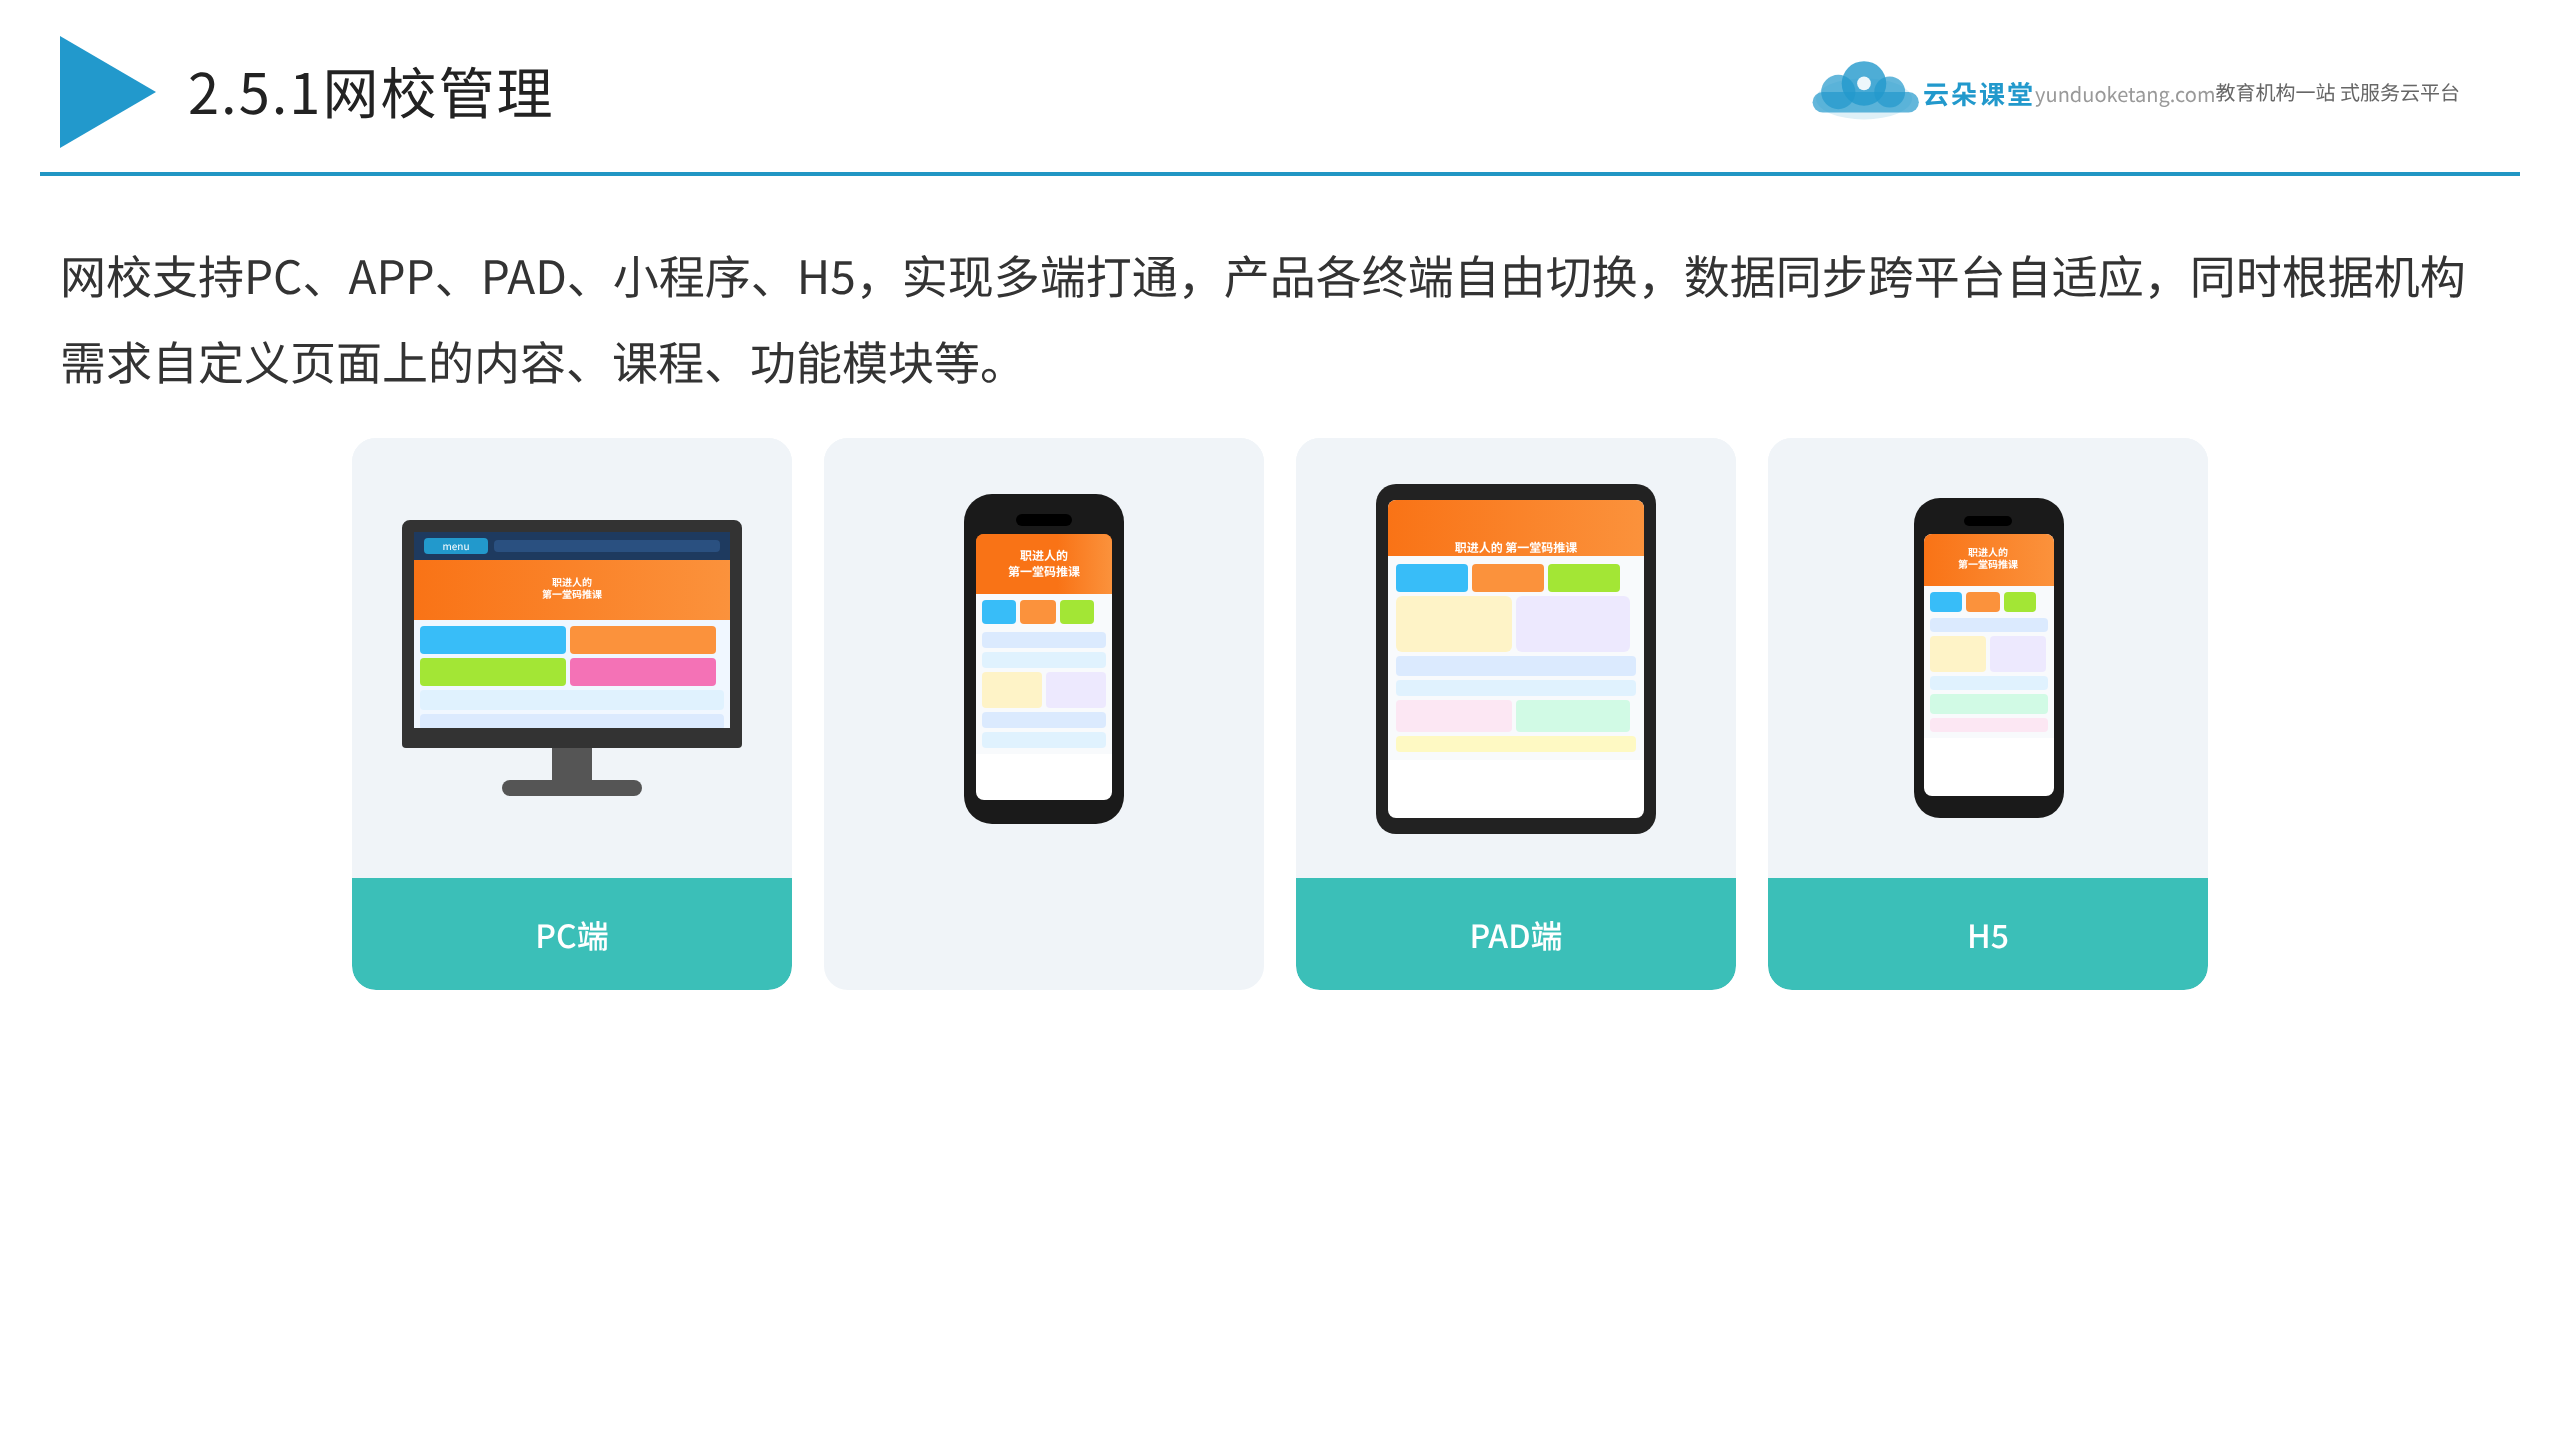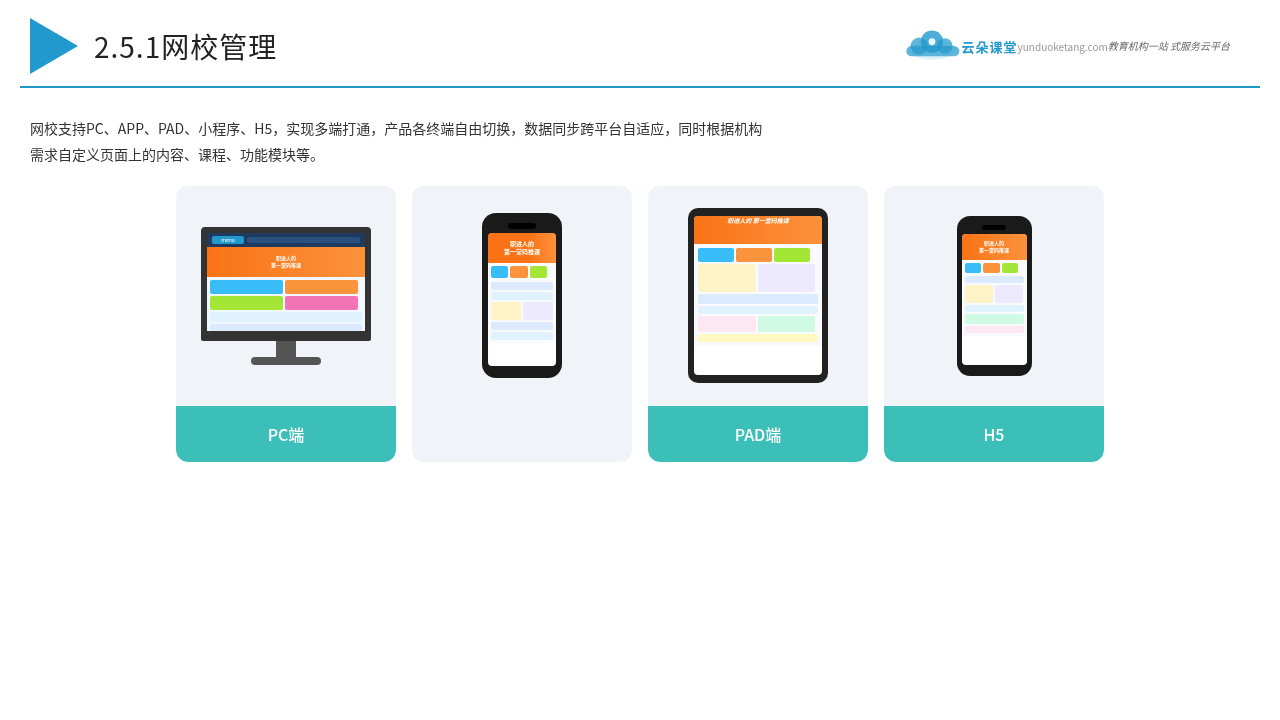--- a/index.html
+++ b/index.html
@@ -58,31 +58,30 @@
       font-size: 13px;
       color: #2299cc;
       font-weight: bold;
       letter-spacing: 1px;
     }
     .cloud-tagline {
       font-size: 10px;
       color: #666;
       text-align: center;
       line-height: 1.4;
-      font-style: italic;
     }
     .cloud-url {
       font-size: 10px;
       color: #999;
     }
 
     
     .description {
       margin: 28px 30px 18px 30px;
-      font-size: 14px;
+      font-size: 23px;
       color: #333;
       line-height: 1.85;
     }
 
     
     .cards-container {
       display: flex;
       gap: 16px;
       margin: 0 30px;
       justify-content: center;
@@ -318,21 +317,21 @@
           </div>
         </div>
       </div>
     </div>
   </div>
 
   <div class="card">
     <div class="card-image-area">
       <div class="tablet">
         <div class="tablet-screen">
-          <div class="tablet-screen-top" style="display:flex;align-items:flex-start;justify-content:center;font-style:italic;">
+          <div class="tablet-screen-top" style="display:flex;align-items:flex-end;justify-content:center;">
             <span style="font-size:6px;color:#fff;font-weight:bold;">职进人的 第一堂码推课</span>
           </div>
           <div style="display:flex;flex-wrap:wrap;gap:2px;padding:4px;background:#f8fafc;">
             <div style="width:30%;height:14px;background:#38bdf8;border-radius:2px;"></div>
             <div style="width:30%;height:14px;background:#fb923c;border-radius:2px;"></div>
             <div style="width:30%;height:14px;background:#a3e635;border-radius:2px;"></div>
             <div style="width:48%;height:28px;background:#fef3c7;border-radius:3px;"></div>
             <div style="width:48%;height:28px;background:#ede9fe;border-radius:3px;"></div>
             <div style="width:100%;height:10px;background:#dbeafe;border-radius:2px;"></div>
             <div style="width:100%;height:8px;background:#e0f2fe;border-radius:2px;"></div>

